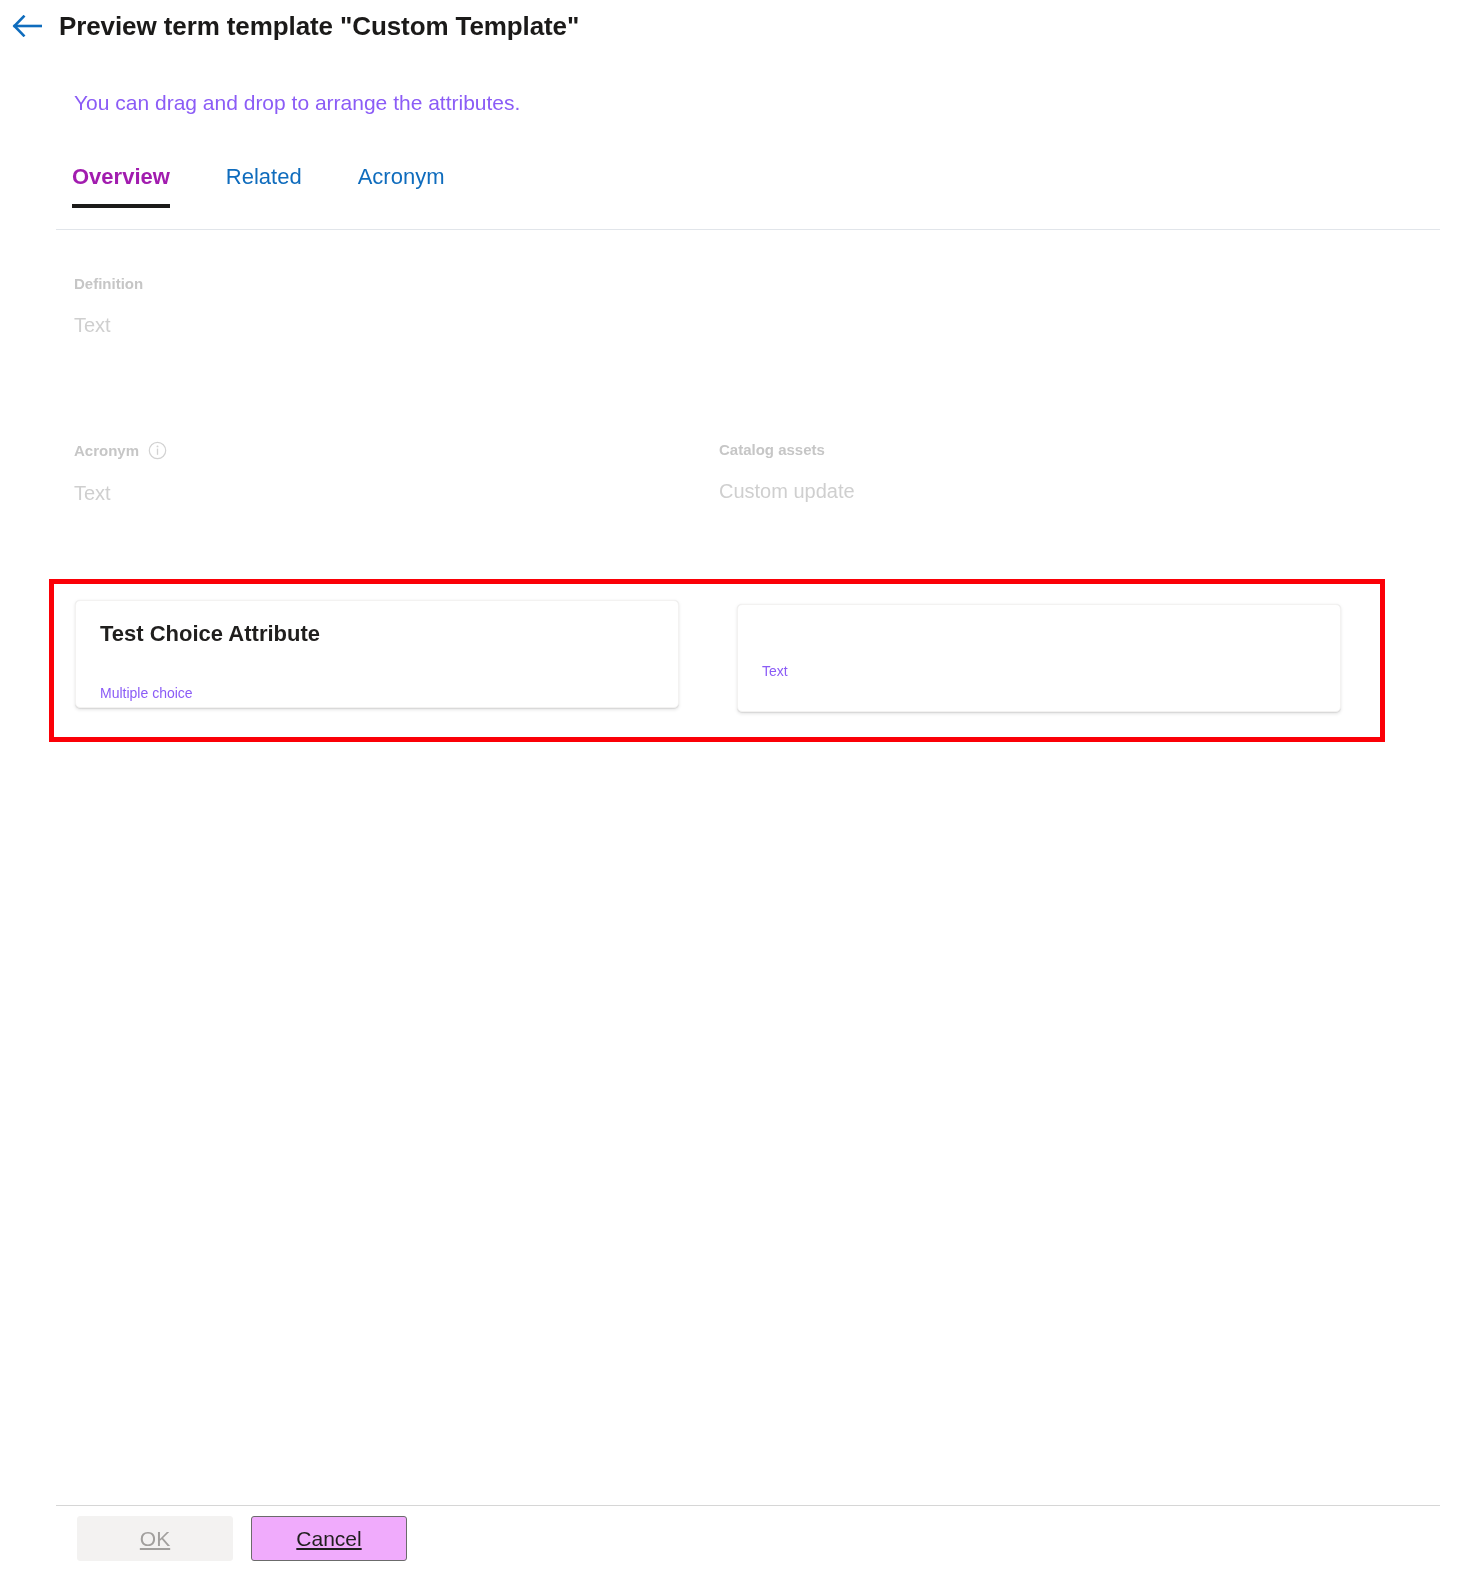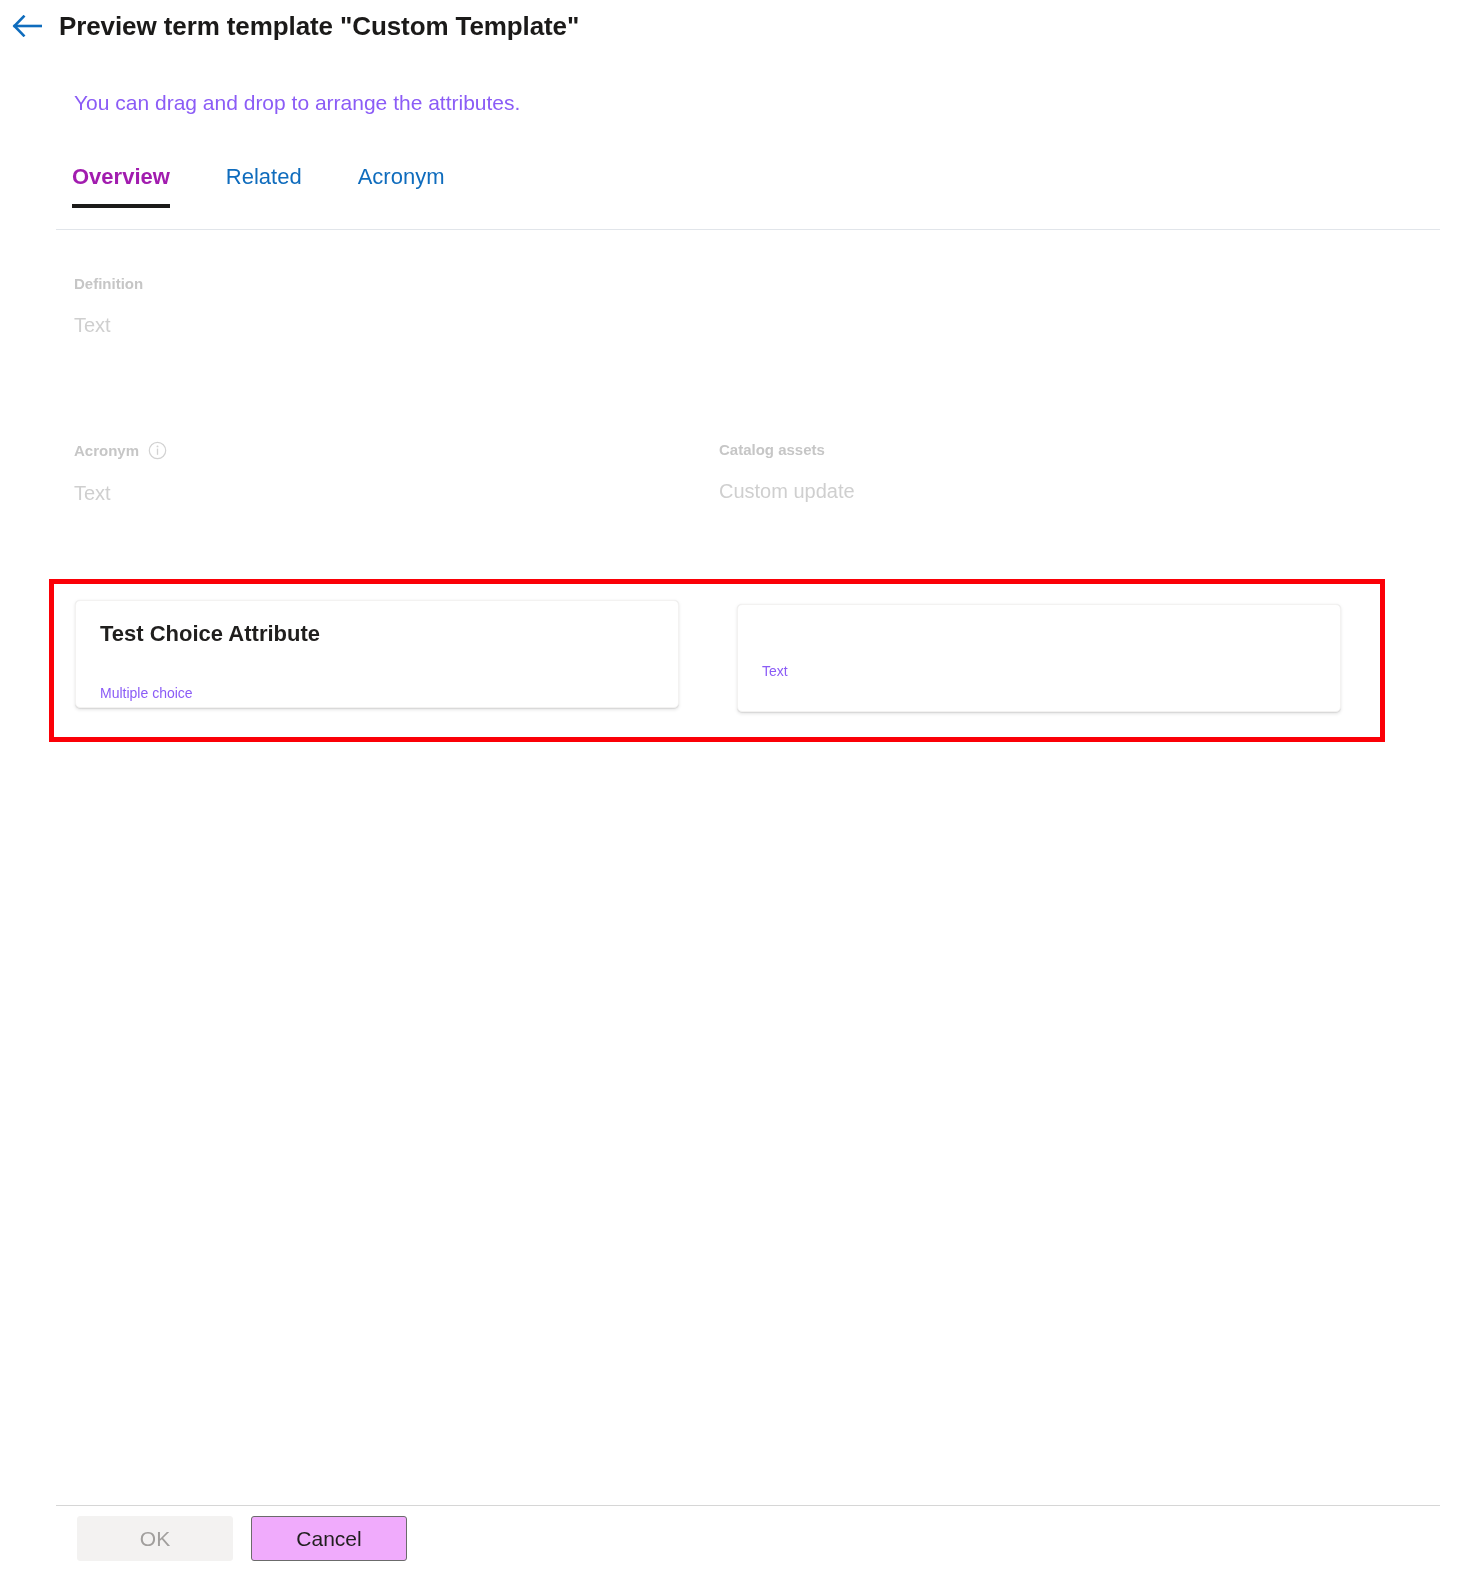--- a/index.html
+++ b/index.html
@@ -195,20 +195,21 @@
     height: 45px;
     min-width: 156px;
     font-size: 21px;
     font-family: "Liberation Sans", sans-serif;
     border-radius: 3px;
     display: inline-flex;
     align-items: center;
     justify-content: center;
     box-sizing: border-box;
     padding: 0 16px;
+    text-decoration: underline;
   }
   .btn-ok {
     background: #f3f2f1;
     color: #a19f9d;
     border: 1px solid #f3f2f1;
     cursor: default;
   }
   .btn-cancel {
     background: #f0abfc;
     color: #201f1e;

